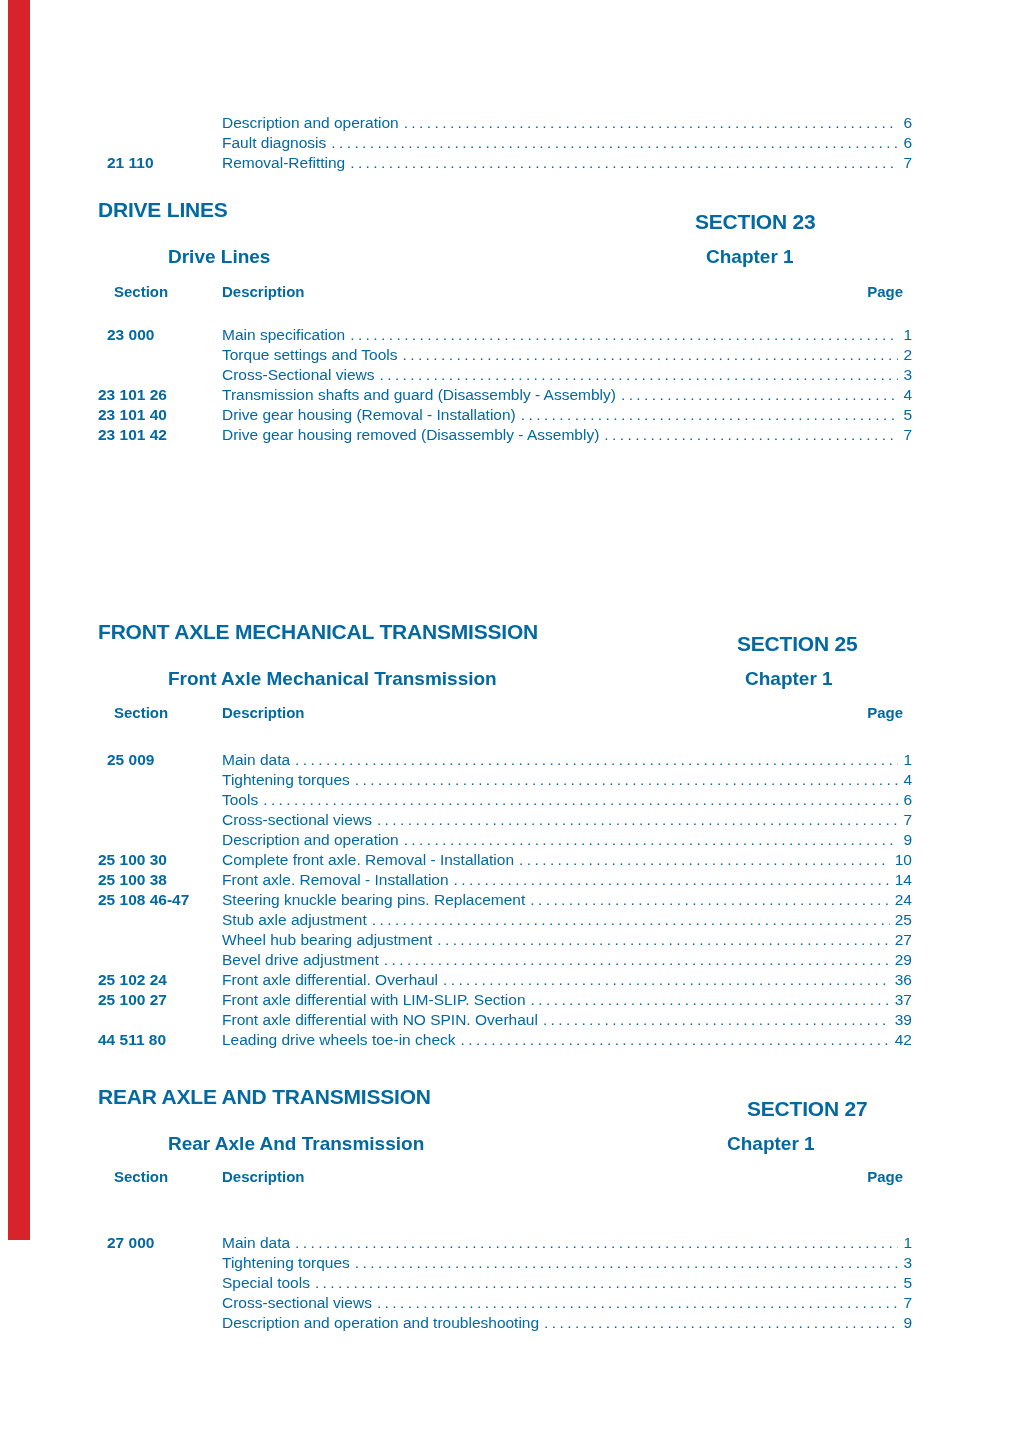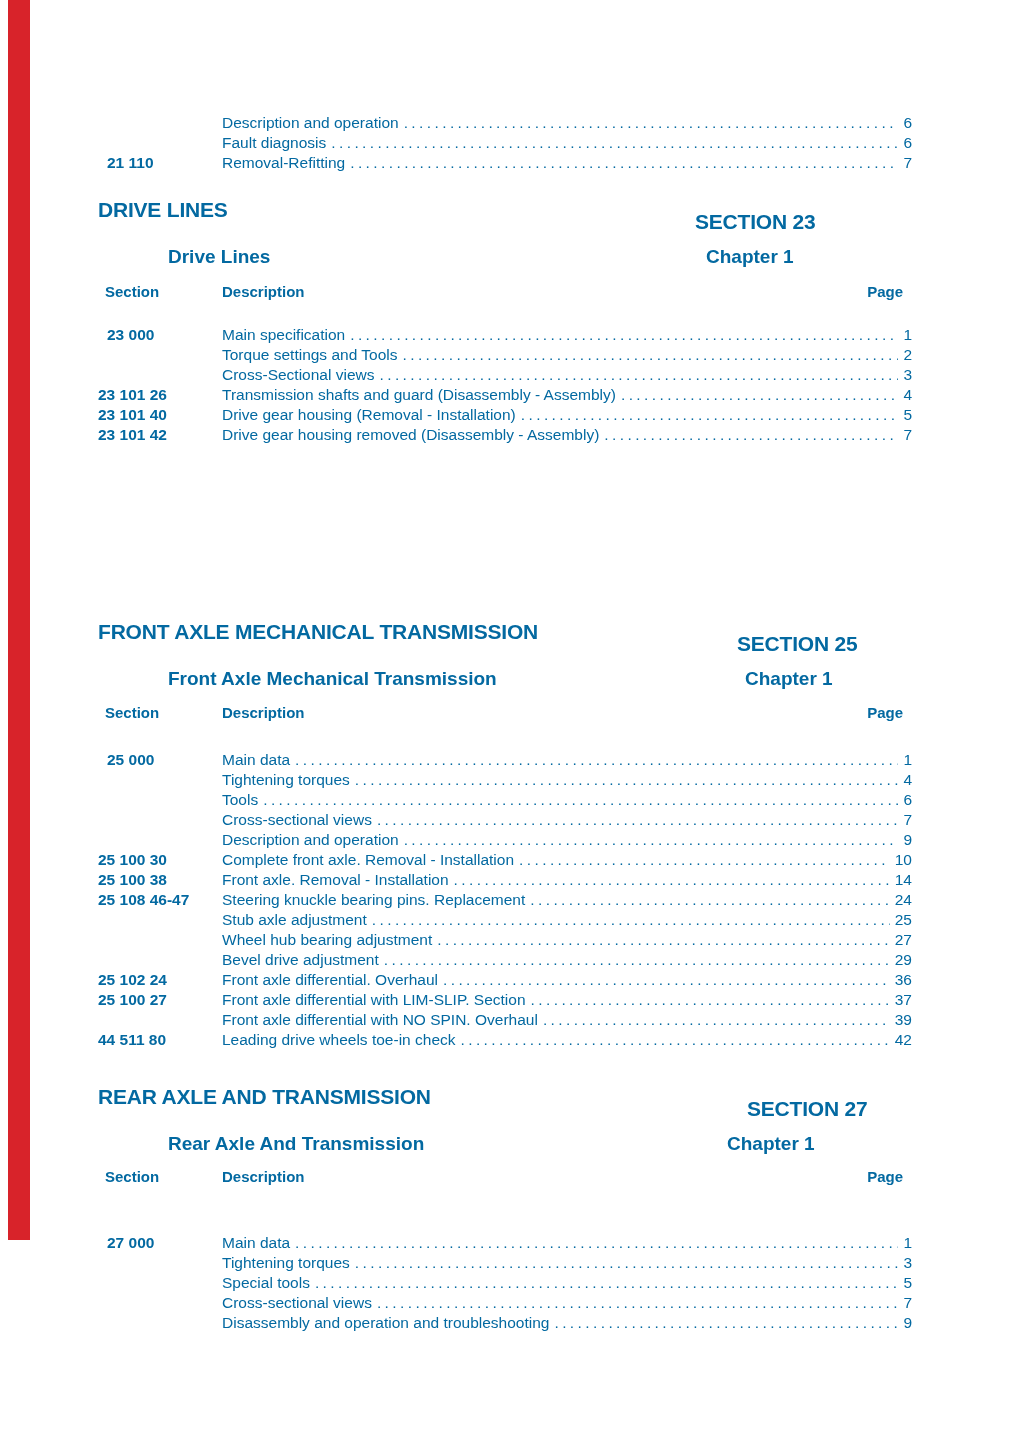--- a/index.html
+++ b/index.html
@@ -15,21 +15,21 @@
   .sec-heading{font-size:21px;font-weight:bold;letter-spacing:-0.2px;line-height:22px;white-space:nowrap;}
   .sec-label{position:absolute;top:12px;}
 
   
   .chapter-row{font-size:19px;font-weight:bold;line-height:20px;white-space:nowrap;}
   .chapter-row .sub{position:absolute;top:0;}
   .chapter-row .chap{position:absolute;top:0;}
 
   
   .colhead{font-size:15px;font-weight:bold;line-height:16px;}
-  .colhead .col-section{position:absolute;left:7px;}
+  .colhead .col-section{position:absolute;left:16px;}
   .colhead .col-desc{position:absolute;left:124px;}
   .colhead .col-page{position:absolute;right:9px;}
 
   
   .trow{display:flex;align-items:baseline;height:20px;line-height:20px;font-size:15.5px;}
   .code{flex:none;width:124px;font-weight:bold;box-sizing:border-box;white-space:nowrap;}
   .code.short{padding-left:9px;}
   .desc{flex:none;white-space:nowrap;}
   .leader{flex:1 1 0;min-width:0;overflow:hidden;white-space:nowrap;letter-spacing:3.4px;padding-left:5px;}
   .leader::after{content:"..........................................................................................................................................................................";}
@@ -139,21 +139,21 @@
       <span class="sub sub-x">Front Axle Mechanical Transmission</span>
       <span class="chap chp25">Chapter 1</span>
     </div>
     <div class="block colhead pos-ch25">
       <span class="col-section">Section</span>
       <span class="col-desc">Description</span>
       <span class="col-page">Page</span>
     </div>
     <div class="block pos-r25">
         <div class="trow">
-          <span class="code short">25 000</span>
+          <span class="code short">25 009</span>
           <span class="desc">Main data</span>
           <span class="leader"></span>
           <span class="pagenum">1</span>
         </div>
         <div class="trow">
           <span class="code"></span>
           <span class="desc">Tightening torques</span>
           <span class="leader"></span>
           <span class="pagenum">4</span>
         </div>
@@ -270,20 +270,20 @@
           <span class="pagenum">5</span>
         </div>
         <div class="trow">
           <span class="code"></span>
           <span class="desc">Cross-sectional views</span>
           <span class="leader"></span>
           <span class="pagenum">7</span>
         </div>
         <div class="trow">
           <span class="code"></span>
-          <span class="desc">Disassembly and operation and troubleshooting</span>
+          <span class="desc">Description and operation and troubleshooting</span>
           <span class="leader"></span>
           <span class="pagenum">9</span>
         </div>
       </div>
 
   </div>
 </div>
 
 </body></html>

